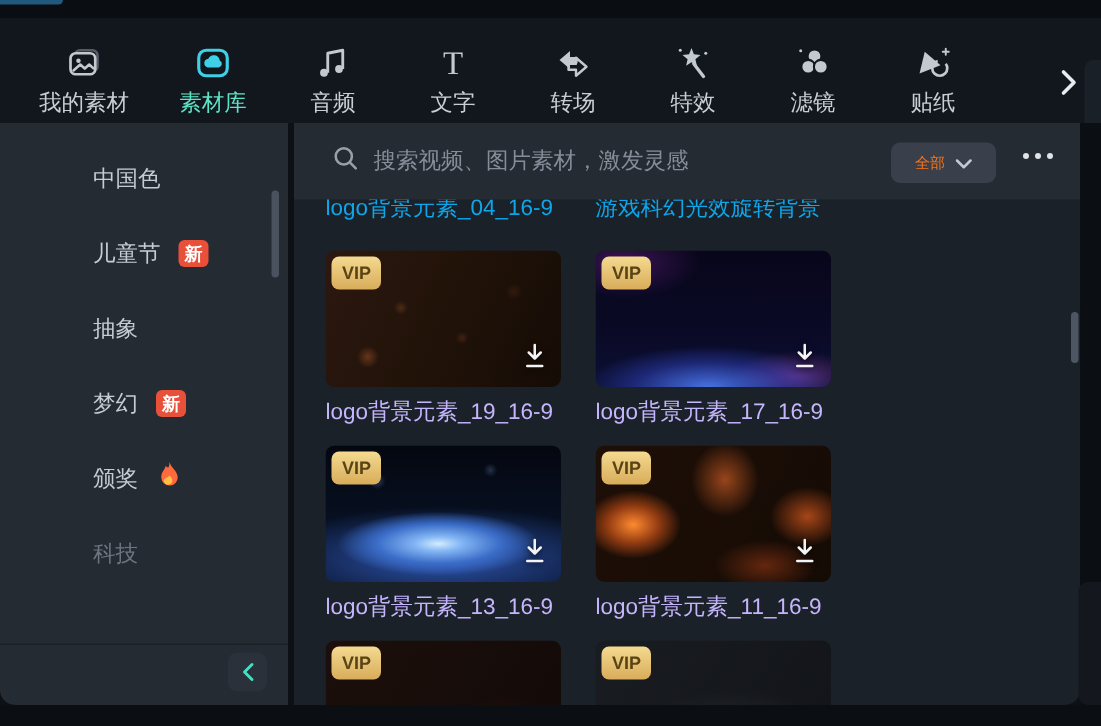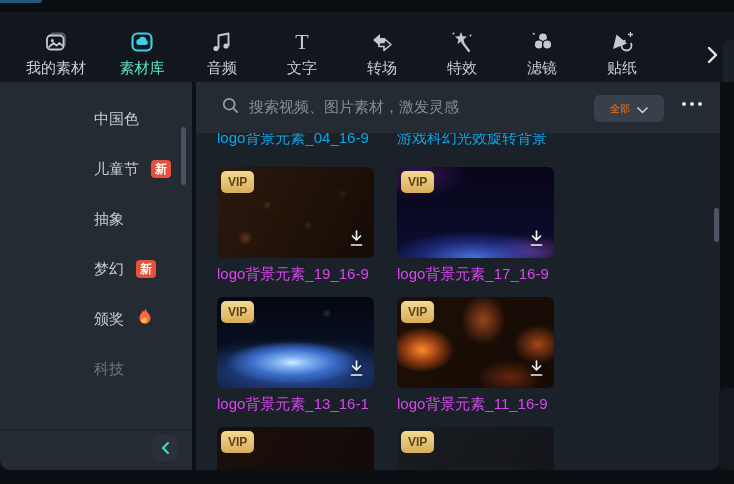--- a/index.html
+++ b/index.html
@@ -22,41 +22,41 @@
   .tb-label{font-size:15px;color:#c9ced6;white-space:nowrap;}
   .toolbar-item.active .tb-label{color:#5fe3c6;font-family:Liberation Serif, serif;}
   .toolbar-chevron{position:absolute;right:12px;top:30px;width:20px;height:26px;display:flex;align-items:center;justify-content:center;cursor:pointer;}
   .top-right-edge{position:absolute;left:723px;top:40px;width:11px;height:42px;background:#1a2028;border-radius:6px 0 0 0;}
   
   .main{position:absolute;left:0;top:82px;width:720px;height:388px;background:#0d1014;}
   
   .sidebar{position:absolute;left:0;top:0;width:192px;height:388px;background:#252b33;border-radius:0 0 0 10px;}
   .sidebar-list{position:absolute;left:0;top:12px;width:100%;}
   .sidebar-item{height:50px;display:flex;align-items:center;padding-left:62px;gap:12px;cursor:pointer;}
-  .sb-label{font-size:15px;color:#c6ccd3;margin-left:32px;}
+  .sb-label{font-size:15px;color:#c6ccd3;}
   .sidebar-item.dim .sb-label{color:#6e7580;}
   .badge-new{background:#e8503a;color:#ffffff;font-size:12px;line-height:1;padding:3px 4px;border-radius:4px;font-weight:700;}
   .sb-scrollbar{position:absolute;left:181px;top:45px;width:5px;height:58px;background:#49525e;border-radius:3px;}
   .sidebar-footer{position:absolute;left:0;bottom:0;width:192px;height:40px;border-top:1px solid rgba(0,0,0,.22);}
   .collapse-btn{position:absolute;right:14px;bottom:9px;width:26px;height:26px;background:#2a313a;border-radius:6px;display:flex;align-items:center;justify-content:center;cursor:pointer;}
   
   .content{position:absolute;left:196px;top:0;width:524px;height:388px;background:#1b2128;border-radius:0 0 10px 0;overflow:hidden;}
   .search-row{position:absolute;left:0;top:0;width:100%;height:51px;background:#252b33;display:flex;align-items:center;}
   .search-box{display:flex;align-items:center;gap:10px;padding-left:26px;flex:1;cursor:text;}
   .search-placeholder{font-size:15px;color:#868d98;}
   .filter-chip{position:absolute;right:56px;top:13px;height:27px;min-width:70px;background:#39404b;border-radius:6px;display:flex;align-items:center;justify-content:center;gap:7px;padding:0 10px;cursor:pointer;box-sizing:border-box;}
   .filter-label{font-size:10px;color:#f97316;}
   .more-dots{position:absolute;right:18px;top:20px;display:flex;gap:4px;cursor:pointer;}
   .more-dots i{width:4px;height:4px;border-radius:50%;background:#dfe3e8;display:block;}
   
   .grid-area{position:absolute;left:0;top:51px;width:100%;height:337px;overflow:hidden;}
   .top-label{position:absolute;top:-4px;font-size:15px;color:#0ea5e9;white-space:nowrap;}
   .card{position:absolute;width:157px;cursor:pointer;}
   .thumb{position:relative;width:157px;height:91px;border-radius:6px;overflow:hidden;}
-  .card-label{margin-top:7px;font-size:15px;color:#d946ef;white-space:nowrap;}
+  .card-label{margin-top:7px;font-size:15px;color:#c4b5fd;white-space:nowrap;}
   .vip-badge{position:absolute;left:4px;top:4px;background:linear-gradient(180deg,#f4da90 0%,#d8ac5a 100%);color:#5a4416;font-size:12px;font-weight:700;line-height:1;padding:5px 7px;border-radius:5px;}
   .dl-icon{position:absolute;right:9px;bottom:6px;filter:drop-shadow(0 1px 2px rgba(0,0,0,.7));}
   .v-scrollbar{position:absolute;right:1px;top:126px;width:5px;height:34px;background:#4d5663;border-radius:3px;}
   .right-side-stub{position:absolute;left:719px;top:388px;width:15px;height:82px;background:#14181e;border-radius:6px 0 0 6px;}
   
   .thumb-rock-embers{background:
     radial-gradient(circle at 18% 78%, rgba(255,130,60,.30) 0%, transparent 5%),
     radial-gradient(circle at 32% 42%, rgba(255,150,70,.18) 0%, transparent 4%),
     radial-gradient(circle at 58% 64%, rgba(255,120,50,.16) 0%, transparent 4%),
     radial-gradient(circle at 80% 30%, rgba(255,120,50,.10) 0%, transparent 4%),
@@ -271,21 +271,21 @@
           <div class="card-label">logo背景元素_17_16-9</div>
         </div>
         <div class="card" style="left: 21px; top: 164px;">
           <div class="thumb thumb-blue-burst">
             <span class="vip-badge">VIP</span>
             <span class="dl-icon"><svg width="17" height="19" viewBox="0 0 17 19">
                 <path d="M8.5 2 v8.5 M4.5 7 l4 4 4-4" fill="none" stroke="#f2f4f6" stroke-width="1.7" stroke-linecap="round" stroke-linejoin="round"></path>
                 <line x1="3.5" y1="16" x2="13.5" y2="16" stroke="#f2f4f6" stroke-width="1.7" stroke-linecap="round"></line>
               </svg></span>
           </div>
-          <div class="card-label">logo背景元素_13_16-1</div>
+          <div class="card-label">logo背景元素_13_16-9</div>
         </div>
         <div class="card" style="left: 201px; top: 164px;">
           <div class="thumb thumb-fire-embers">
             <span class="vip-badge">VIP</span>
             <span class="dl-icon"><svg width="17" height="19" viewBox="0 0 17 19">
                 <path d="M8.5 2 v8.5 M4.5 7 l4 4 4-4" fill="none" stroke="#f2f4f6" stroke-width="1.7" stroke-linecap="round" stroke-linejoin="round"></path>
                 <line x1="3.5" y1="16" x2="13.5" y2="16" stroke="#f2f4f6" stroke-width="1.7" stroke-linecap="round"></line>
               </svg></span>
           </div>
           <div class="card-label">logo背景元素_11_16-9</div>

